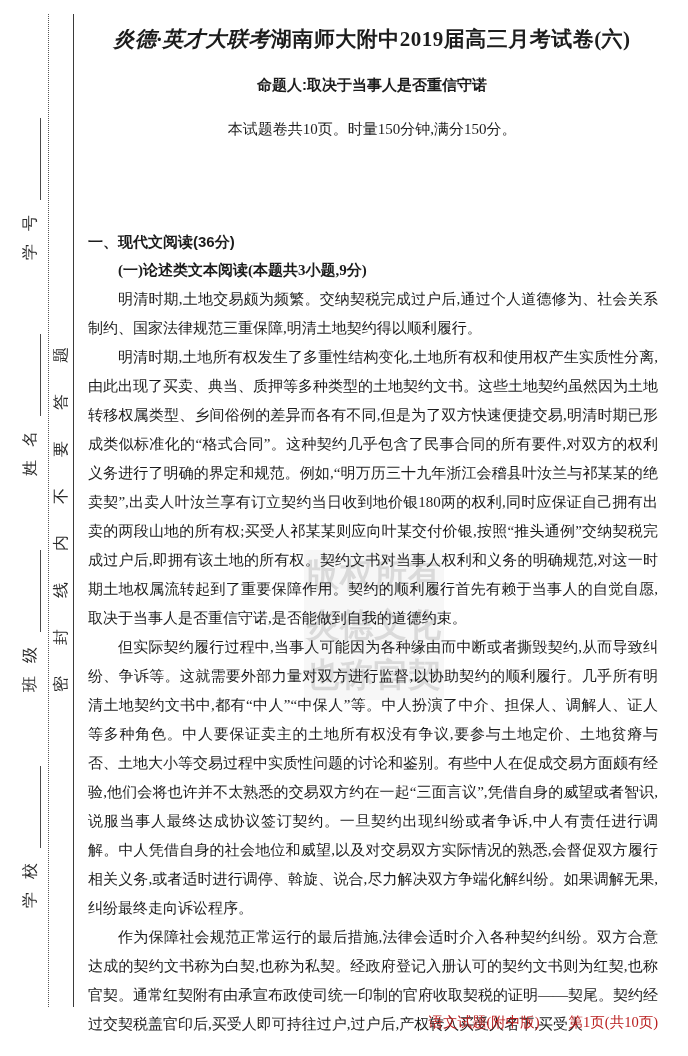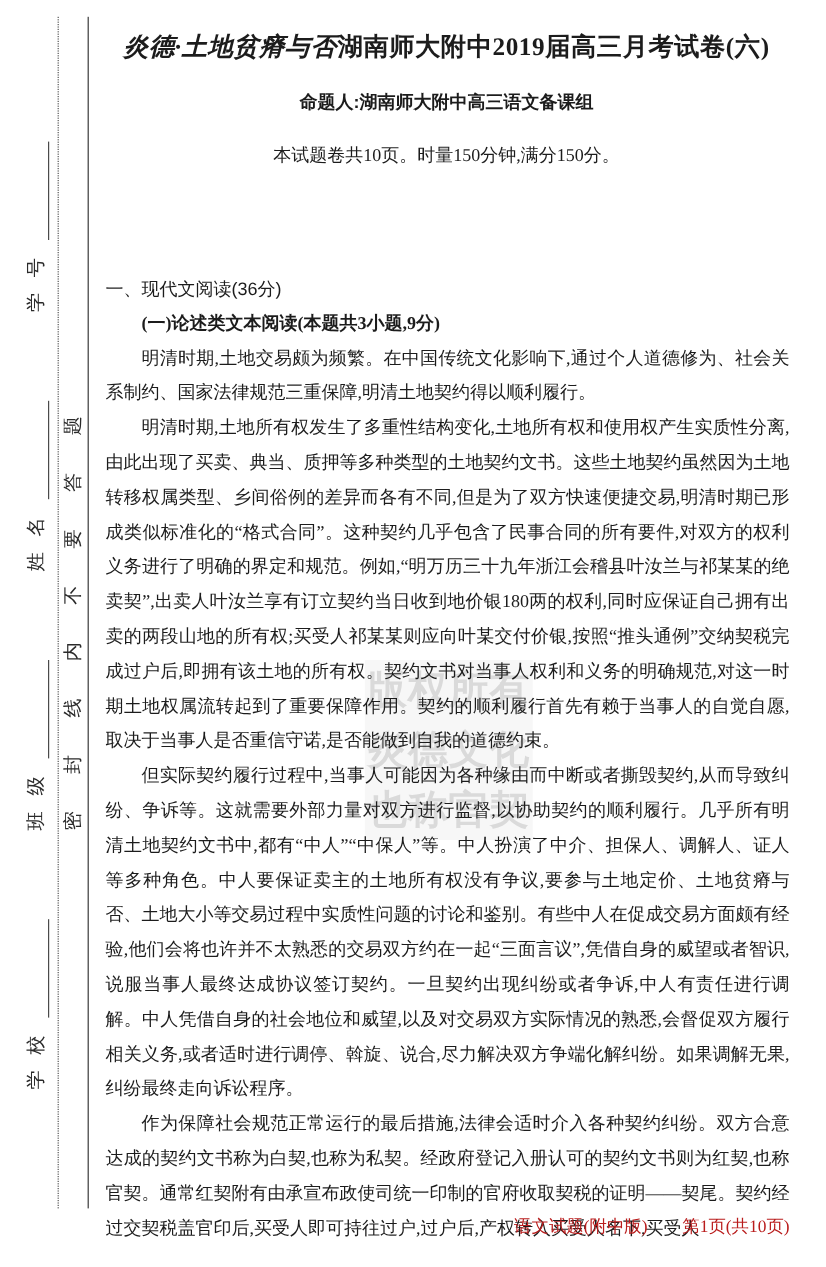--- a/index.html
+++ b/index.html
@@ -52,21 +52,21 @@
   }
   .setter-line{margin-top:23px;font-size:15px;font-weight:bold;
     font-family:"Liberation Sans","DejaVu Sans",sans-serif;}
   .info-line{margin-top:25px;font-size:15px;}
 
   
   .content{
     position:absolute;left:88px;top:227px;width:570px;z-index:1;
     font-size:15px;line-height:29px;text-align:justify;
   }
-  .sec-heading{font-family:"Liberation Sans","DejaVu Sans",sans-serif;font-weight:normal;}
+  .sec-heading{font-family:"Liberation Sans","DejaVu Sans",sans-serif;font-weight:bold;}
   .indent{text-indent:2em;font-weight:bold;}
   .content p{margin:0;text-indent:2em;}
 
   
   .footer{
     position:absolute;left:88px;top:1013px;width:570px;z-index:1;
     text-align:right;font-size:14.5px;color:#b91c1c;
   }
 </style>
 </head>
@@ -98,29 +98,29 @@
 
   <div class="rot seal-text">密封线内不要答题</div>
 
   <div class="watermark">
     <span>版权所有</span>
     <span>炎德文化</span>
     <span>也称官契</span>
   </div>
 
   <div class="header">
-    <h1 class="exam-title"><span class="brand">炎德·土地贫瘠与否</span><span>湖南师大附中2019届高三月考试卷(六)</span></h1>
-    <div class="setter-line">命题人:湖南师大附中高三语文备课组</div>
+    <h1 class="exam-title"><span class="brand">炎德·英才大联考</span><span>湖南师大附中2019届高三月考试卷(六)</span></h1>
+    <div class="setter-line">命题人:取决于当事人是否重信守诺</div>
     <div class="info-line">本试题卷共10页。时量150分钟,满分150分。</div>
   </div>
 
   <div class="content">
     <div class="sec-heading">一、现代文阅读(36分)</div>
     <div class="indent">(一)论述类文本阅读(本题共3小题,9分)</div>
-    <p>明清时期,土地交易颇为频繁。在中国传统文化影响下,通过个人道德修为、社会关系制约、国家法律规范三重保障,明清土地契约得以顺利履行。</p>
+    <p>明清时期,土地交易颇为频繁。交纳契税完成过户后,通过个人道德修为、社会关系制约、国家法律规范三重保障,明清土地契约得以顺利履行。</p>
     <p>明清时期,土地所有权发生了多重性结构变化,土地所有权和使用权产生实质性分离,由此出现了买卖、典当、质押等多种类型的土地契约文书。这些土地契约虽然因为土地转移权属类型、乡间俗例的差异而各有不同,但是为了双方快速便捷交易,明清时期已形成类似标准化的“格式合同”。这种契约几乎包含了民事合同的所有要件,对双方的权利义务进行了明确的界定和规范。例如,“明万历三十九年浙江会稽县叶汝兰与祁某某的绝卖契”,出卖人叶汝兰享有订立契约当日收到地价银180两的权利,同时应保证自己拥有出卖的两段山地的所有权;买受人祁某某则应向叶某交付价银,按照“推头通例”交纳契税完成过户后,即拥有该土地的所有权。契约文书对当事人权利和义务的明确规范,对这一时期土地权属流转起到了重要保障作用。契约的顺利履行首先有赖于当事人的自觉自愿,取决于当事人是否重信守诺,是否能做到自我的道德约束。</p>
     <p>但实际契约履行过程中,当事人可能因为各种缘由而中断或者撕毁契约,从而导致纠纷、争诉等。这就需要外部力量对双方进行监督,以协助契约的顺利履行。几乎所有明清土地契约文书中,都有“中人”“中保人”等。中人扮演了中介、担保人、调解人、证人等多种角色。中人要保证卖主的土地所有权没有争议,要参与土地定价、土地贫瘠与否、土地大小等交易过程中实质性问题的讨论和鉴别。有些中人在促成交易方面颇有经验,他们会将也许并不太熟悉的交易双方约在一起“三面言议”,凭借自身的威望或者智识,说服当事人最终达成协议签订契约。一旦契约出现纠纷或者争诉,中人有责任进行调解。中人凭借自身的社会地位和威望,以及对交易双方实际情况的熟悉,会督促双方履行相关义务,或者适时进行调停、斡旋、说合,尽力解决双方争端化解纠纷。如果调解无果,纠纷最终走向诉讼程序。</p>
     <p>作为保障社会规范正常运行的最后措施,法律会适时介入各种契约纠纷。双方合意达成的契约文书称为白契,也称为私契。经政府登记入册认可的契约文书则为红契,也称官契。通常红契附有由承宣布政使司统一印制的官府收取契税的证明——契尾。契约经过交契税盖官印后,买受人即可持往过户,过户后,产权转入买受人名下,买受人</p>
   </div>
 
   <div class="footer">语文试题(附中版)　　第1页(共10页)</div>
 
 </div>
 
 </body></html>

